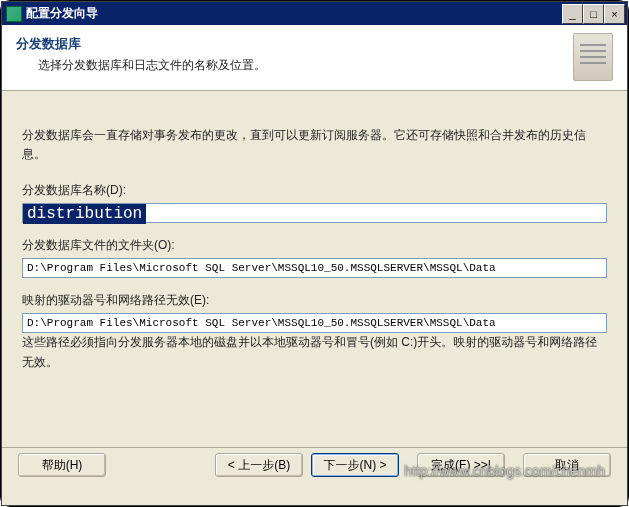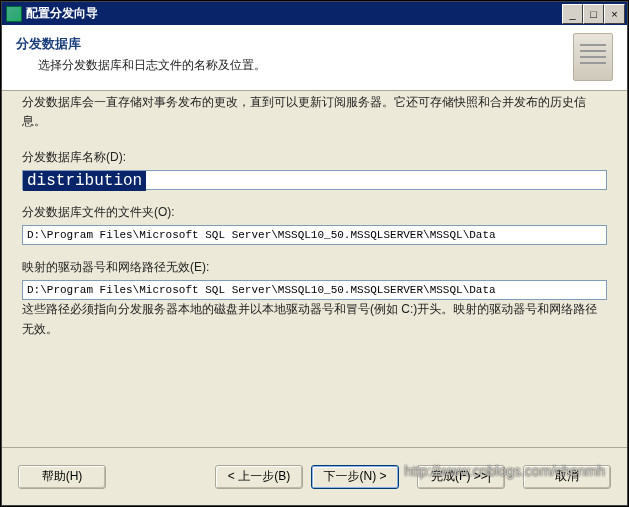--- a/index.html
+++ b/index.html
@@ -63,21 +63,21 @@
     position:absolute; right:14px; top:8px; width:40px; height:48px;
     background:linear-gradient(#e8e4da,#cfc9bb);
     border:1px solid #b7b09e;
     border-radius:2px;
   }
   .header-panel .hdr-graphic::before{
     content:""; position:absolute; left:6px; top:10px; width:26px; height:2px; background:#999; box-shadow:0 6px 0 #999,0 12px 0 #999,0 18px 0 #999;
   }
   .content {
     flex:1;
-    padding:2px 20px 10px 20px;
+    padding:35px 20px 10px 20px;
     color:#222;
     overflow:hidden;
   }
   .para { line-height:1.6; margin-bottom:18px; }
   .field-label { margin:14px 0 4px 0; }
   .input-box {
     width:100%;
     border:1px solid #7f9db9;
     background:#fff;
     font-family:"Courier New", monospace;
@@ -100,23 +100,23 @@
     background:#0a246a;
     color:#fff;
     font-family:"Courier New", monospace;
     font-size:16px;
     padding:2px 4px;
     line-height:16px;
   }
   .note { line-height:1.6; }
   .button-bar {
     border-top:1px solid #aca899;
-    padding:7px 16px;
+    padding:28px 16px;
     display:flex;
-    align-items:center;
+    align-items:flex-end;
     gap:0;
     background:#ece9d8;
     height:58px;
   }
   .btn {
     height:24px;
     min-width:88px;
     padding:0 10px;
     background:#ece9d8;
     border:1px solid #aca899;
@@ -134,21 +134,21 @@
   .spacer { flex:1; }
   .gap-s { width:8px; }
   .gap-m { width:18px; }
   .watermark {
     position:absolute; right:24px; bottom:28px;
     color:rgba(255,255,255,0.6);
     font-family:Arial; font-size:14px;
     text-shadow:0 0 2px #000;
     pointer-events:none;
   }
-  .outer { position:relative; width:629px; height:507px; background:#000; padding:1px; }
+  .outer { position:relative; width:629px; height:507px; background:#000; padding:1px;border-radius:10px; }
 </style>
 </head>
 <body>
 
 <div class="outer">
 <div class="window">
 
   <div class="titlebar">
     <span class="app-icon"></span>
     <span class="title-text">配置分发向导</span>

